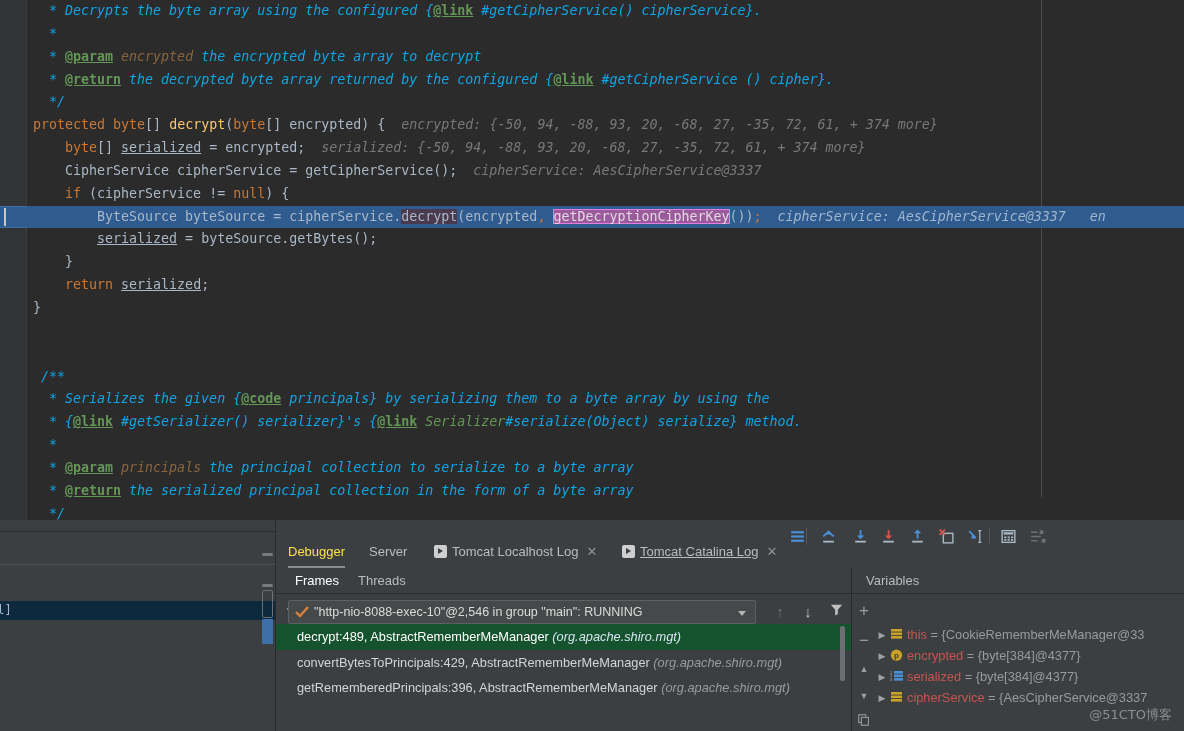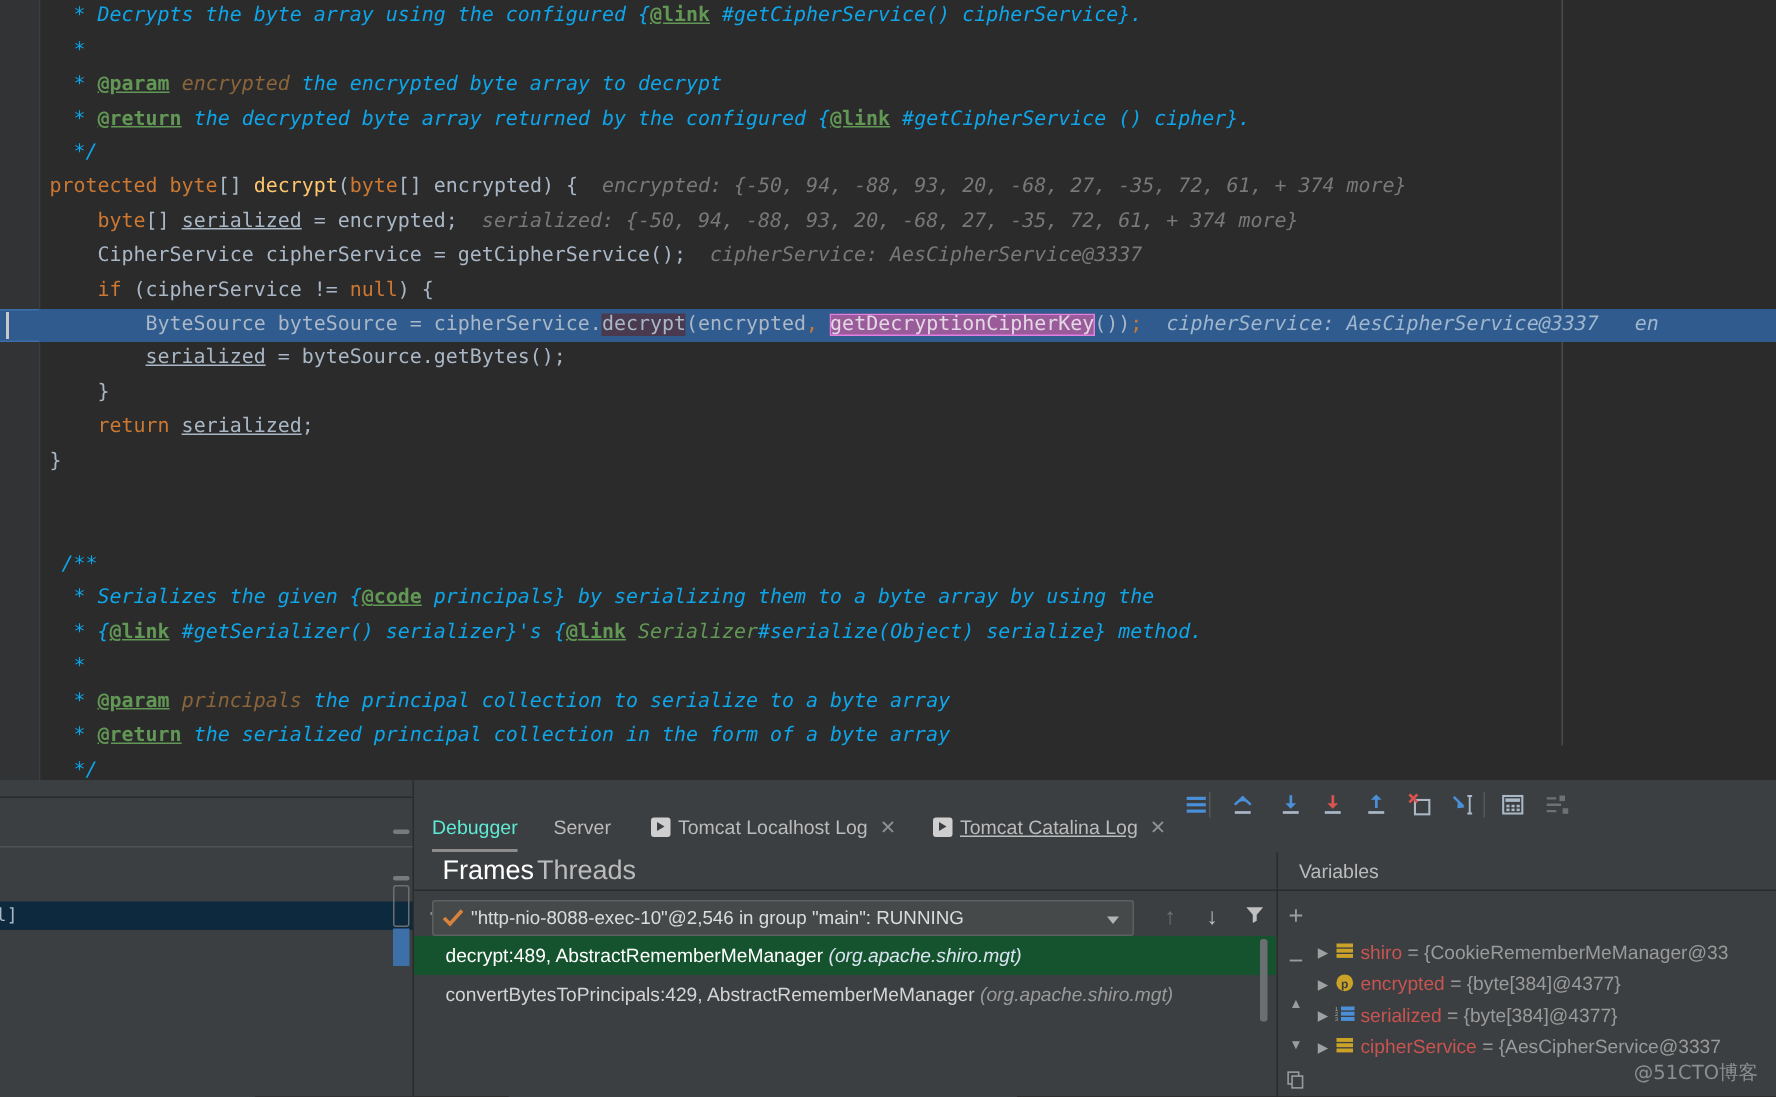--- a/index.html
+++ b/index.html
@@ -99,21 +99,21 @@
 
   
   .tabbar{
     position:absolute;left:276px;top:15px;width:908px;height:33px;
     background:#3c3f41;
   }
   .tab{
     position:absolute;top:0;height:33px;line-height:33px;
     color:#bbbbbb;font-size:13px;cursor:default;
   }
-  .tab.active{color:#5eead4;text-align:right;}
+  .tab.active{color:#fde047;text-align:right;}
   .tab.active::after{
     content:"";position:absolute;left:0;bottom:0;width:100%;height:2px;background:#8c8c8c;
   }
   .tab-run-icon{
     display:inline-block;width:13px;height:13px;
     background:#cfcfcf;border-radius:2px;vertical-align:-2px;margin-right:5px;position:relative;
   }
   .tab-run-icon::after{
     content:"";position:absolute;left:4px;top:3px;
     border-left:5px solid #3c3f41;border-top:3.5px solid transparent;border-bottom:3.5px solid transparent;
@@ -124,21 +124,21 @@
   .tb-sep{position:absolute;top:8px;width:1px;height:17px;background:#555859;}
 
   
   .tbicon{position:absolute;top:8px;width:17px;height:17px;}
 
   
   .subtabs{
     position:absolute;left:276px;top:48px;width:908px;height:25px;
   }
   .subtab{
-    position:absolute;top:0;height:42px;line-height:25px;color:#bbbbbb;font-size:18px;
+    position:absolute;top:0;height:42px;line-height:25px;color:#bbbbbb;font-size:13px;
   }
   .subtab.active{color:#ffffff;}
   .subtab.active::after{
     content:"";position:absolute;left:-8px;bottom:0;width:calc(100% + 16px);height:2px;background:#8c8c8c;
   }
   .panel-sep-h{position:absolute;left:276px;top:73px;width:908px;height:1px;background:#2b2b2b;}
   .panel-sep-v{position:absolute;left:851px;top:48px;width:1px;height:163px;background:#2b2b2b;}
 
   
   .varhdr{
@@ -313,41 +313,42 @@
         <div class="fr-btn" style="left: 770px; color: rgb(111, 115, 117); text-align: center; line-height: 20px; font-size: 15px;">↑</div>
         <div class="fr-btn" style="left: 798px; color: rgb(192, 192, 192); text-align: center; line-height: 20px; font-size: 15px;">↓</div>
         <div class="fr-btn" style="left: 826px; color: rgb(192, 192, 192); text-align: center; line-height: 20px; font-size: 15px;"><svg viewBox="0 0 16 16" width="15" height="15">
             <path d="M2 3 h12 l-4.6 5.3 v4.4 l-2.8 1.6 v-6 z" fill="#c0c0c0"></path>
           </svg></div>
       </div>
 
     <div class="frames" id="frames">
         <div class="frame-row sel"><span>decrypt:489, AbstractRememberMeManager </span><span class="frame-pkg">(org.apache.shiro.mgt)</span></div>
         <div class="frame-row"><span>convertBytesToPrincipals:429, AbstractRememberMeManager </span><span class="frame-pkg">(org.apache.shiro.mgt)</span></div>
+        <div class="frame-row"><span>getRememberedPrincipals:396, AbstractRememberMeManager </span><span class="frame-pkg">(org.apache.shiro.mgt)</span></div>
         <div class="frame-row"></div>
       </div>
     <div class="frames-scroll"></div>
 
     <div class="rbtns" id="rbtns">
         <div class="rbtn" style="top: 0px; color: rgb(154, 157, 159); text-align: center; line-height: 22px; font-size: 17px;">+</div>
         <div class="rbtn" style="top: 30px; color: rgb(154, 157, 159); text-align: center; line-height: 22px; font-size: 17px;">−</div>
         <div class="rbtn" style="top: 58px; color: rgb(154, 157, 159); text-align: center; line-height: 22px; font-size: 9px;">▲</div>
         <div class="rbtn" style="top: 85px; color: rgb(154, 157, 159); text-align: center; line-height: 22px; font-size: 9px;">▼</div>
         <div class="rbtn" style="top: 113px; color: rgb(154, 157, 159); text-align: center; line-height: 22px; font-size: 9px;"><svg viewBox="0 0 16 16" width="14" height="14">
             <rect x="2" y="2" width="8" height="9" stroke="#9a9d9f" stroke-width="1.2" fill="none"></rect>
             <rect x="5" y="5" width="8" height="9" stroke="#9a9d9f" stroke-width="1.2" fill="#3c3f41"></rect>
           </svg></div>
       </div>
 
     <div class="vars" id="vars">
         <div class="var-row"><span class="var-tri">▶</span><span class="var-ico"><svg viewBox="0 0 16 13" width="16" height="13">
               <rect x="2" y="1" width="11" height="2.6" fill="#c9a227"></rect>
               <rect x="2" y="4.5" width="11" height="2.6" fill="#c9a227"></rect>
               <rect x="2" y="8" width="11" height="2.6" fill="#c9a227"></rect>
-            </svg></span><span class="var-name">shiro </span><span class="var-val">= {CookieRememberMeManager@33</span></div>
+            </svg></span><span class="var-name">this </span><span class="var-val">= {CookieRememberMeManager@33</span></div>
         <div class="var-row"><span class="var-tri">▶</span><span class="var-ico"><svg viewBox="0 0 16 13" width="16" height="13">
               <circle cx="7.5" cy="6.2" r="5.6" fill="#c9a227"></circle>
               <text x="7.5" y="9.4" font-size="8" text-anchor="middle" fill="#3c3f41" font-family="Liberation Sans, sans-serif" font-weight="bold">p</text>
             </svg></span><span class="var-name">encrypted </span><span class="var-val">= {byte[384]@4377}</span></div>
         <div class="var-row"><span class="var-tri">▶</span><span class="var-ico"><svg viewBox="0 0 16 13" width="16" height="13">
               <rect x="5" y="1" width="9" height="2.6" fill="#4a90d9"></rect>
               <rect x="5" y="4.5" width="9" height="2.6" fill="#4a90d9"></rect>
               <rect x="5" y="8" width="9" height="2.6" fill="#4a90d9"></rect>
               <text x="1" y="3.7" font-size="3.6" fill="#a9b7c6" font-family="Liberation Sans, sans-serif">1</text>
               <text x="1" y="7.2" font-size="3.6" fill="#a9b7c6" font-family="Liberation Sans, sans-serif">2</text>

